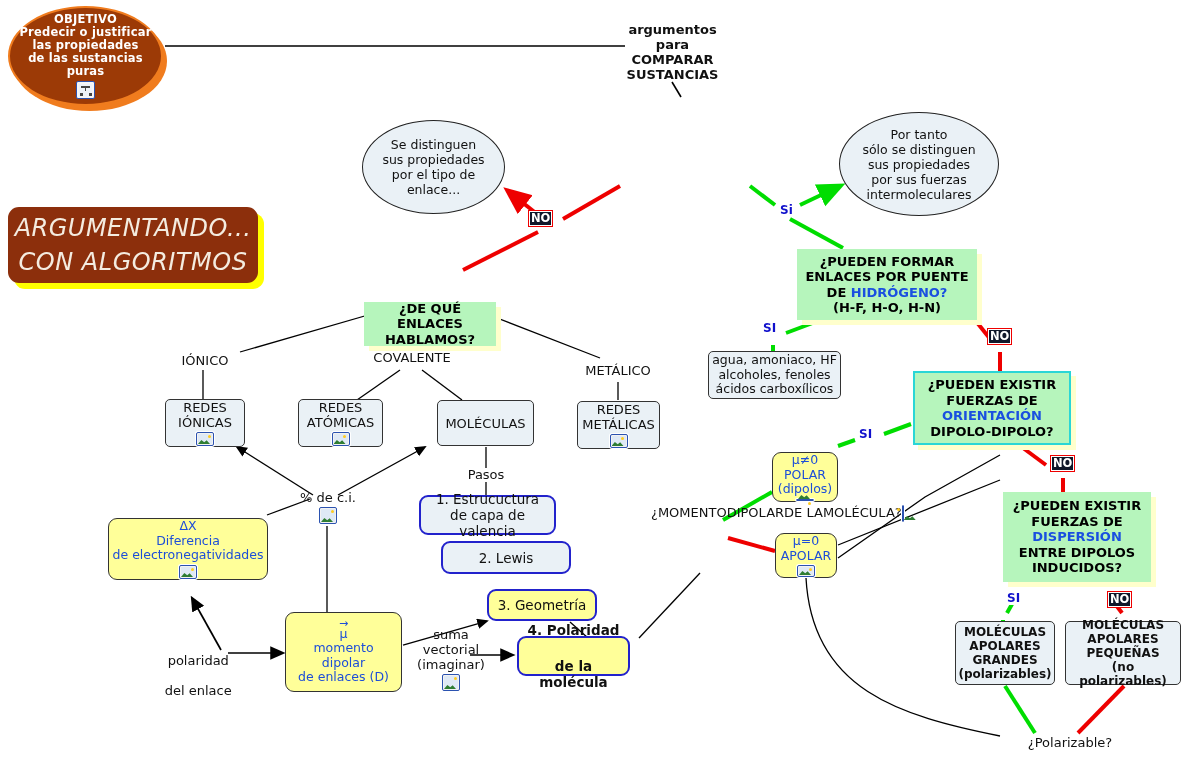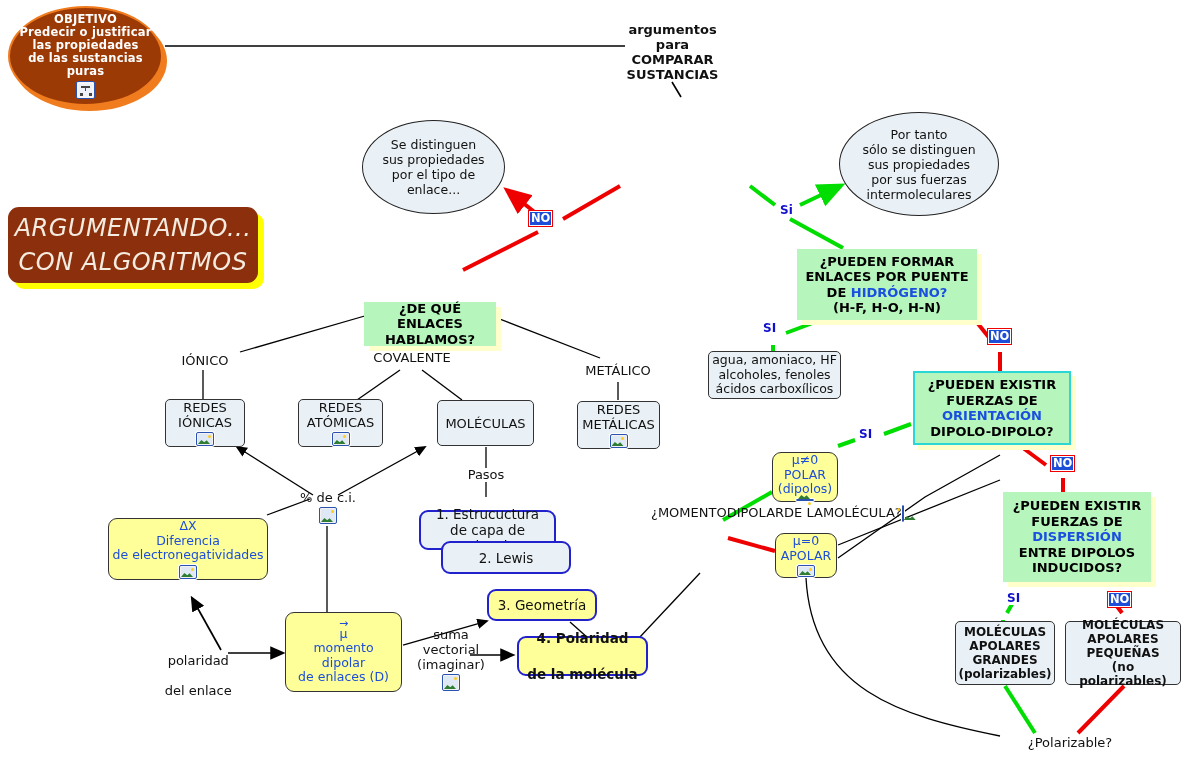--- a/index.html
+++ b/index.html
@@ -41,21 +41,21 @@
      color:#111;font-size:13.5px;line-height:16px;}
   .skin-yellow-blue{
      background:#ffff99;border:2px solid #2222cc;border-radius:9px;
      color:#111;font-size:13.5px;line-height:16px;}
   .skin-plain{background:transparent;border:none;color:#111;font-size:13px;line-height:15px;}
   .bold{font-weight:bold;}
   .hi{color:#1a4fe0;}
   
   .elabel{position:absolute;font-size:12px;font-weight:bold;line-height:13px;
           padding:0 1px;white-space:nowrap;}
-  .elabel.no{color:#ffffff;background:#1d4ed8;border:1px solid #ffffff;
+  .elabel.no{color:#ffffff;background:#0f172a;border:1px solid #ffffff;
              box-shadow:0 0 0 1px #ee0000;font-size:11.5px;}
   .elabel.si{color:#1010cc;background:#ffffff;}
   .plainlabel{position:absolute;font-size:13px;color:#111;line-height:15px;
               text-align:center;white-space:pre;}
   
   .picicon{width:16px;height:15px;margin-top:2px;border:1.4px solid #2b52b0;
            background:#f2f2f2;border-radius:2px;position:relative;
            box-shadow:0 0 0 1px #ffffff;}
   .picicon::before{content:"";position:absolute;left:1px;right:1px;top:1px;bottom:1px;
            background:#dfe9f5;}
@@ -279,34 +279,34 @@
   </div>
 
   <div class="node skin-yellow" style="left:285px;top:612px;width:117px;height:80px;">
     <div style="font-size:11px;line-height:7px;">→</div>
     <div>µ</div>
     <div>momento</div>
     <div>dipolar</div>
     <div>de enlaces (D)</div>
   </div>
 
-  <div class="node skin-blue-lt" style="left:419px;top:495px;width:137px;height:40px;margin-top:15px;">
+  <div class="node skin-blue-lt" style="left:419px;top:495px;width:137px;height:40px;">
     <div>1. Estrucuctura</div>
     <div>de capa de valencia</div>
   </div>
 
   <div class="node skin-blue-lt" style="left:441px;top:541px;width:130px;height:33px;">
     <div>2. Lewis</div>
   </div>
 
   <div class="node skin-yellow-blue" style="left:487px;top:589px;width:110px;height:32px;">
     <div>3. Geometría</div>
   </div>
 
-  <div class="node skin-yellow-blue bold" style="left:517px;top:636px;width:131px;height:40px;gap:20px;">
+  <div class="node skin-yellow-blue bold" style="left:517px;top:636px;width:113px;height:40px;gap:20px;">
     <div>4. Polaridad</div>
     <div>de la molécula</div>
   </div>
 
   <div class="node skin-yellow" style="left:772px;top:452px;width:66px;height:50px;">
     <div>µ≠0</div>
     <div>POLAR</div>
     <div>(dipolos)</div>
     <div class="picicon">
         <i class="picdot"></i>

